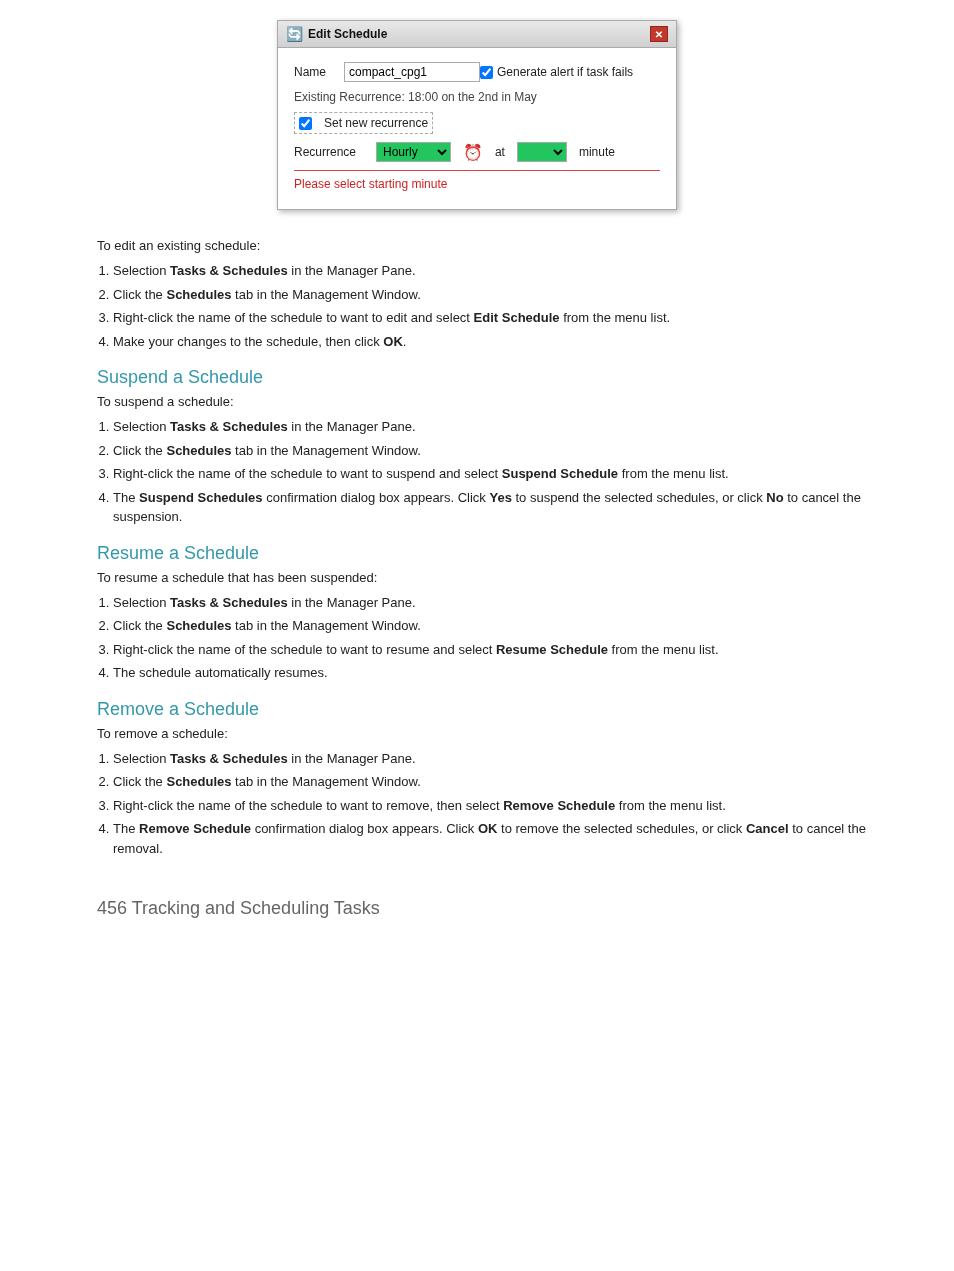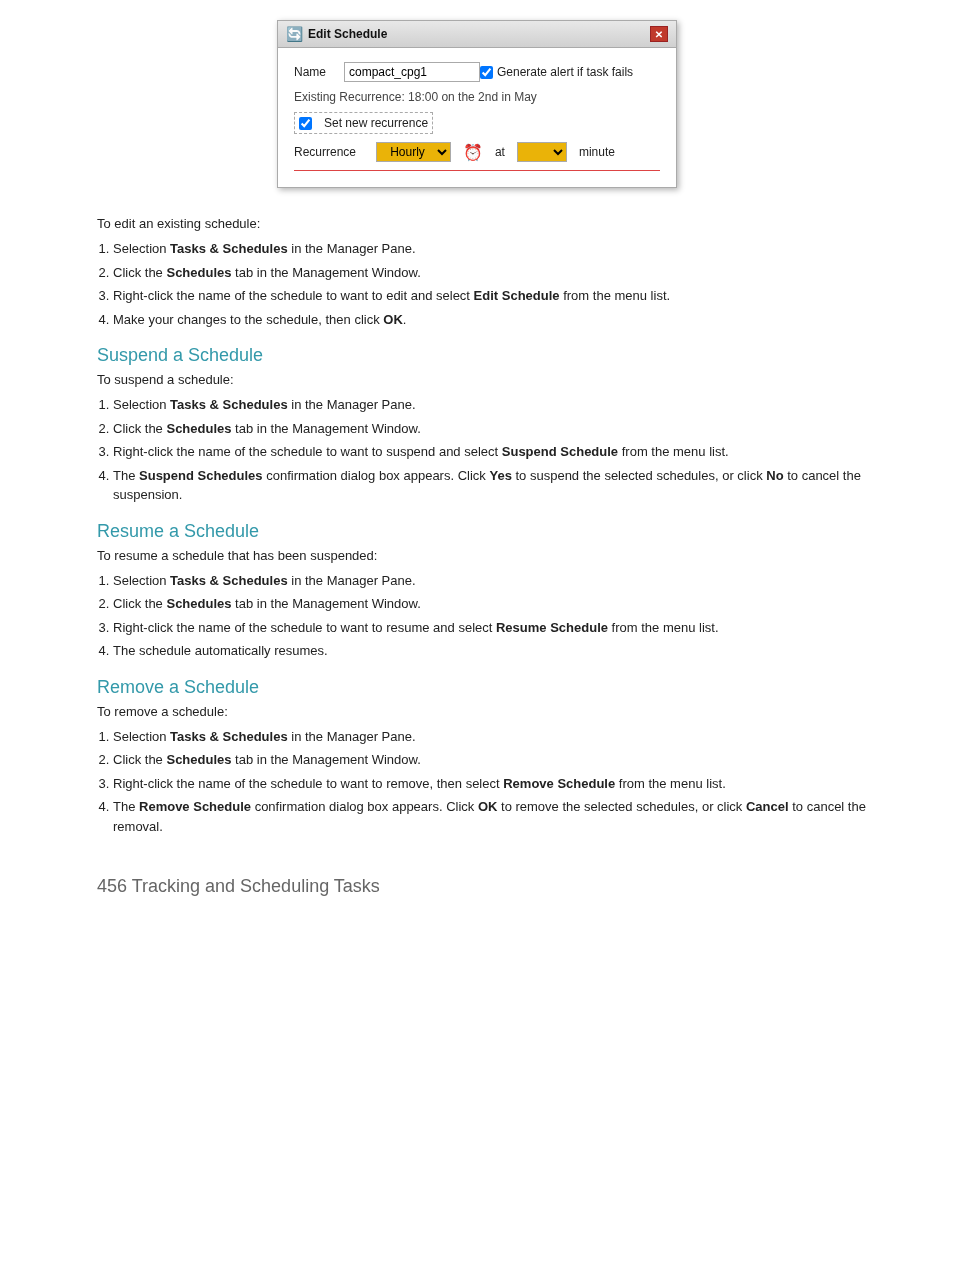--- a/index.html
+++ b/index.html
@@ -114,27 +114,26 @@
       align-items: center;
       gap: 12px;
       margin-bottom: 8px;
     }
     .recurrence-row .label {
       font-size: 12px;
       min-width: 70px;
     }
     .select-box {
       border: 1px solid #aaa;
-      background: #eab308;
+      background: #22c55e;
       font-size: 12px;
       height: 20px;
       padding: 0 2px;
       width: 75px;
       appearance: auto;
-      text-align: center;
     }
     .select-mini {
       width: 50px;
     }
     .clock-icon {
       font-size: 16px;
       color: #555;
     }
     .minute-label {
       font-size: 12px;
@@ -244,20 +243,21 @@
         <span class="clock-icon">⏰</span>
         <span style="font-size:12px;">at</span>
         <select class="select-box select-mini">
           <option></option>
         </select>
         <span class="minute-label">minute</span>
       </div>
 
       <hr class="dialog-separator">
 
+      <div class="dialog-error">Please select starting minute</div>
     </div>
   </div>
 </div>
 
 <div class="doc-content">
 
   <p class="intro-text">To edit an existing schedule:</p>
   <ol>
     <li>Selection <b>Tasks &amp; Schedules</b> in the Manager Pane.</li>
     <li>Click the <b>Schedules</b> tab in the Management Window.</li>

